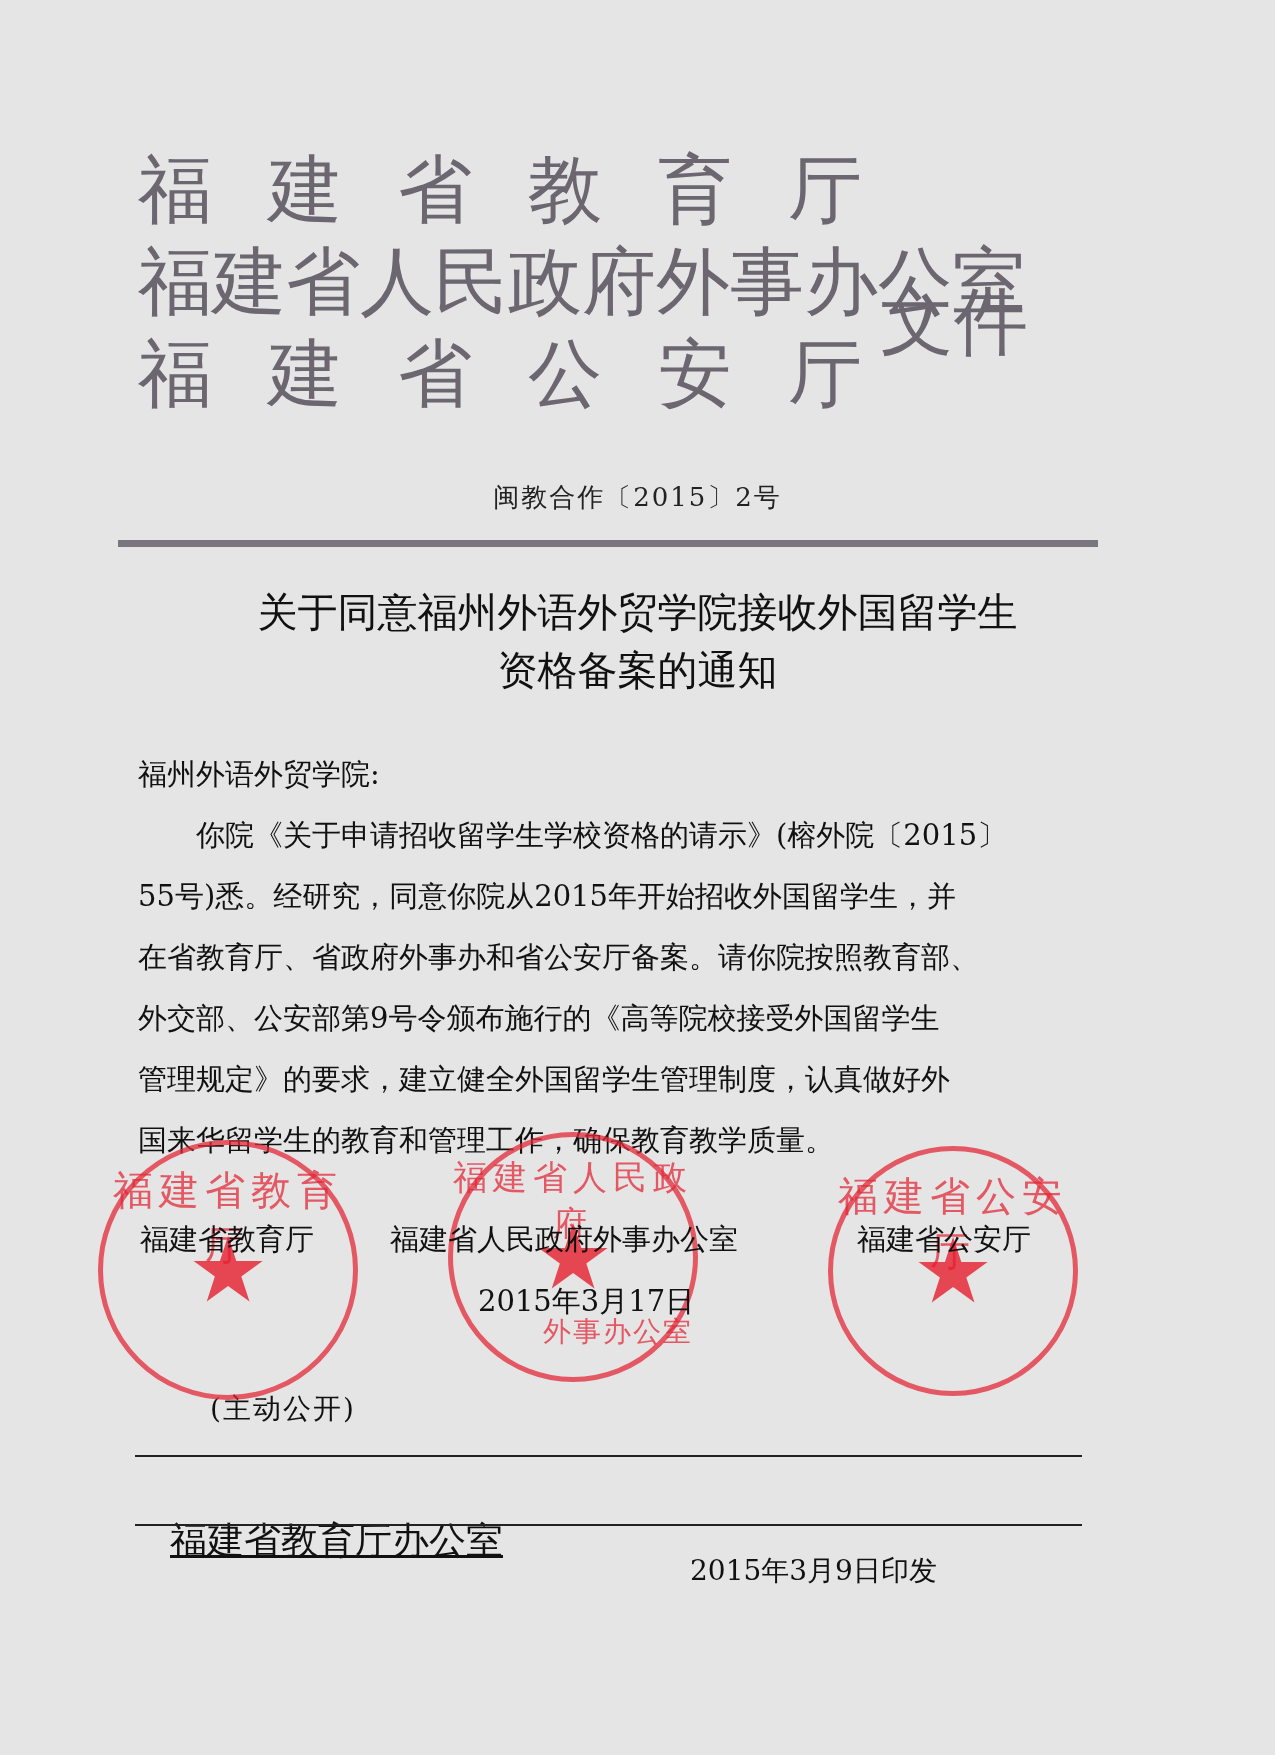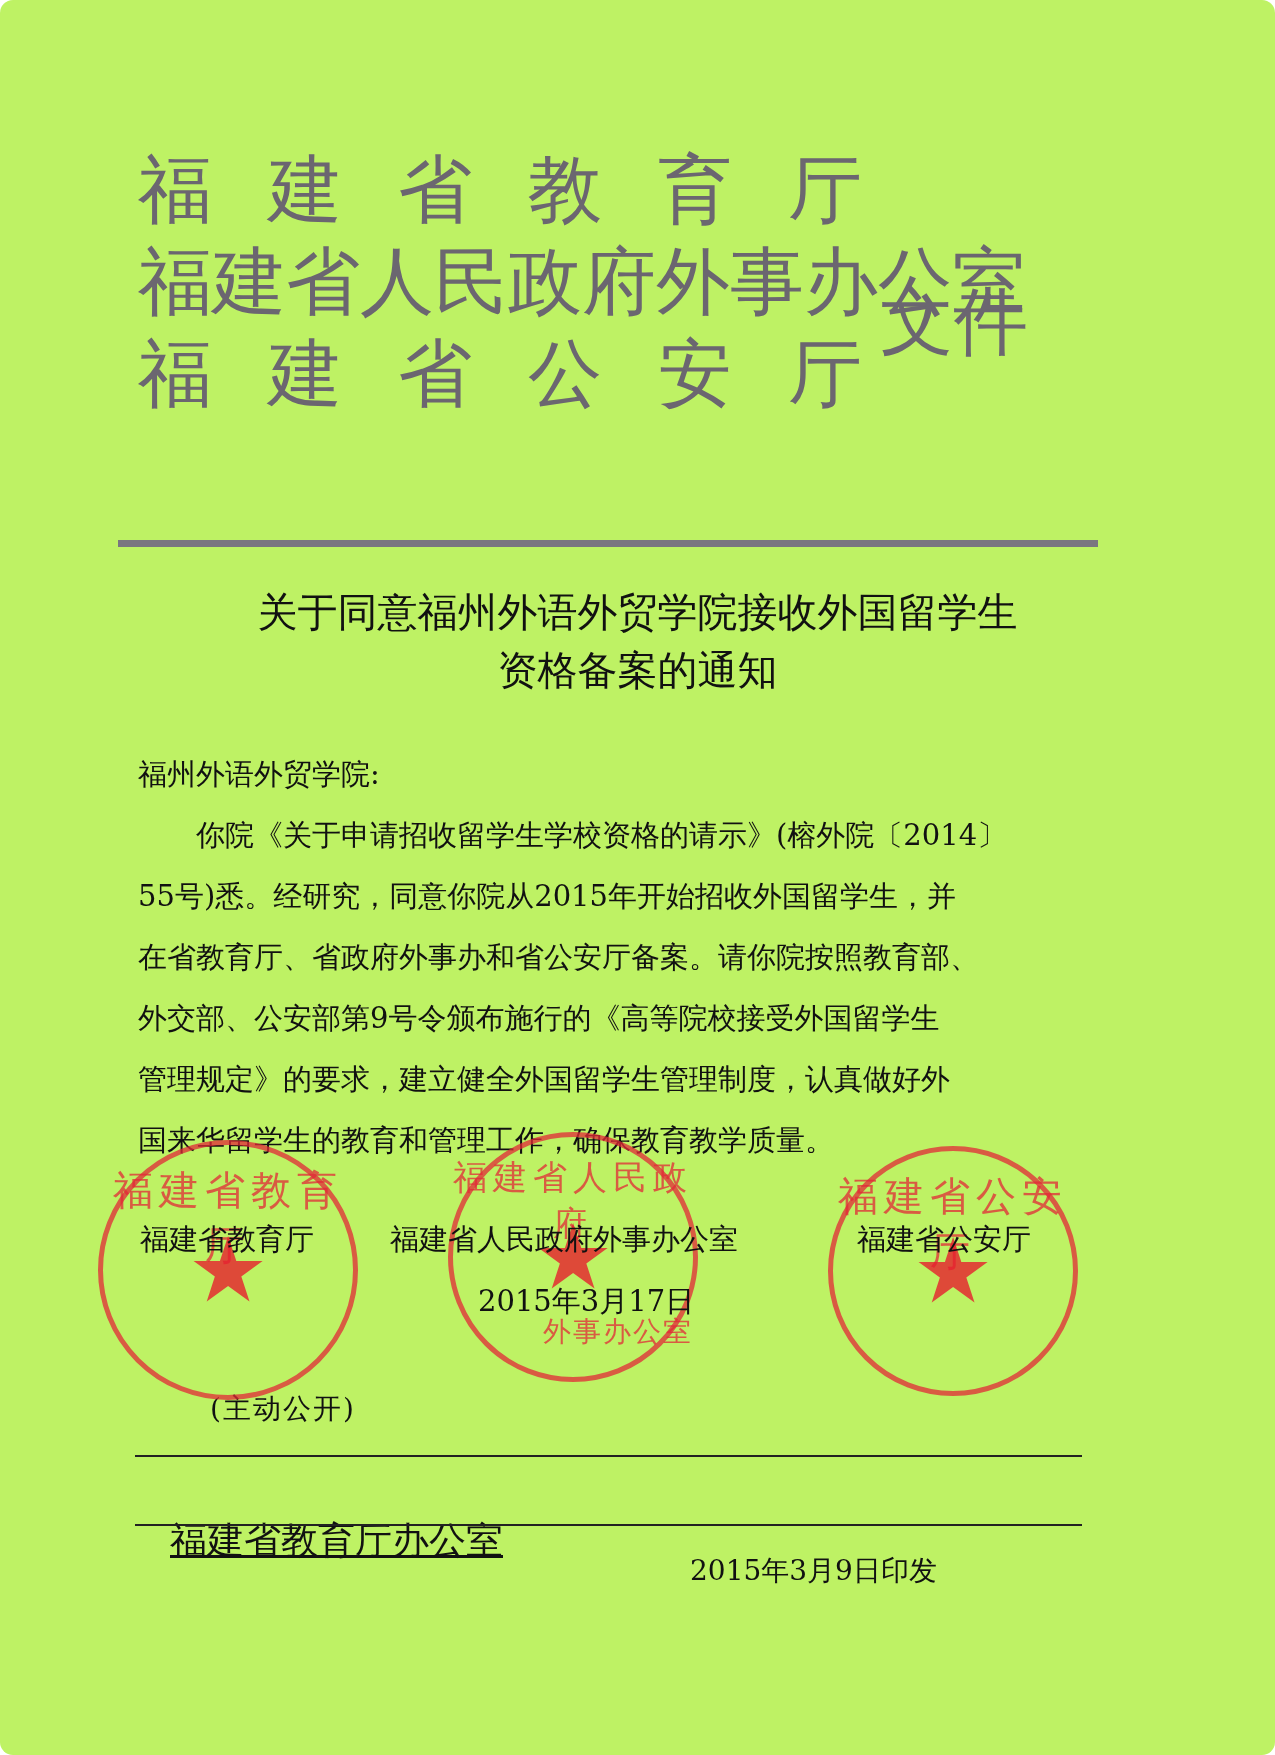--- a/index.html
+++ b/index.html
@@ -1,17 +1,17 @@
 <!DOCTYPE html>
 <html><head>
 <meta charset="utf-8">
 <style>
   html, body { margin: 0; padding: 0; background: #ffffff; }
   body { width: 1275px; height: 1755px; position: relative; overflow: hidden; font-family: "DejaVu Serif", serif; color: #111; }
-  .page { position: absolute; inset: 0; background: #bef264; border-radius: 13px; }
+  .page { position: absolute; inset: 0; background: #e5e5e5; }
   .hdr-line { position: absolute; left: 138px; font-family: "DejaVu Sans", sans-serif; color: #6b6670; font-size: 74px; line-height: 1; white-space: pre; font-weight: normal; }
   .hdr-spaced { letter-spacing: 56px; }
   .hdr-mid { letter-spacing: 0px; }
   .hdr-suffix { position: absolute; font-family: "DejaVu Sans", sans-serif; color: #6b6670; font-size: 74px; line-height: 1; }
   .docno { position: absolute; left: 0; width: 1275px; top: 480px; text-align: center; font-size: 26px; color: #222; letter-spacing: 2px; }
   .rule-thick { position: absolute; left: 118px; top: 540px; width: 980px; height: 7px; background: #7a7680; }
   .title { position: absolute; left: 0; width: 1275px; text-align: center; font-family: "DejaVu Sans", sans-serif; font-size: 40px; color: #111; line-height: 1; }
   .body-text { position: absolute; left: 138px; width: 945px; font-size: 29px; line-height: 61px; color: #111; }
   .body-line { white-space: nowrap; height: 61px; }
   .indent { padding-left: 58px; }
@@ -28,29 +28,30 @@
 </head>
 <body>
 
 <div class="page">
 
   <div class="hdr-line hdr-spaced" style="top:152px;">福建省教育厅</div>
   <div class="hdr-line hdr-mid" style="top:244px;">福建省人民政府外事办公室</div>
   <div class="hdr-suffix" style="left:880px; top:244px; letter-spacing:0;margin-top:40px;">文件</div>
   <div class="hdr-line hdr-spaced" style="top:336px;">福建省公安厅</div>
 
+  <div class="docno">闽教合作〔2015〕2号</div>
 
   <div class="rule-thick"></div>
 
   <div class="title" style="top:650px;">资格备案的通知</div>
   <div class="title" style="top:592px;">关于同意福州外语外贸学院接收外国留学生</div>
 
   <div class="body-text" style="top:744px;">
     <div class="body-line">福州外语外贸学院:</div>
-    <div class="body-line indent">你院《关于申请招收留学生学校资格的请示》(榕外院〔2014〕</div>
+    <div class="body-line indent">你院《关于申请招收留学生学校资格的请示》(榕外院〔2015〕</div>
     <div class="body-line">55号)悉。经研究，同意你院从2015年开始招收外国留学生，并</div>
     <div class="body-line">在省教育厅、省政府外事办和省公安厅备案。请你院按照教育部、</div>
     <div class="body-line">外交部、公安部第9号令颁布施行的《高等院校接受外国留学生</div>
     <div class="body-line">管理规定》的要求，建立健全外国留学生管理制度，认真做好外</div>
     <div class="body-line">国来华留学生的教育和管理工作，确保教育教学质量。</div>
   </div>
 
   <div class="seal" style="left:98px; top:1140px; width:250px; height:250px;">
     <div class="seal-top">福建省教育厅</div>
     <div class="seal-star">★</div>

